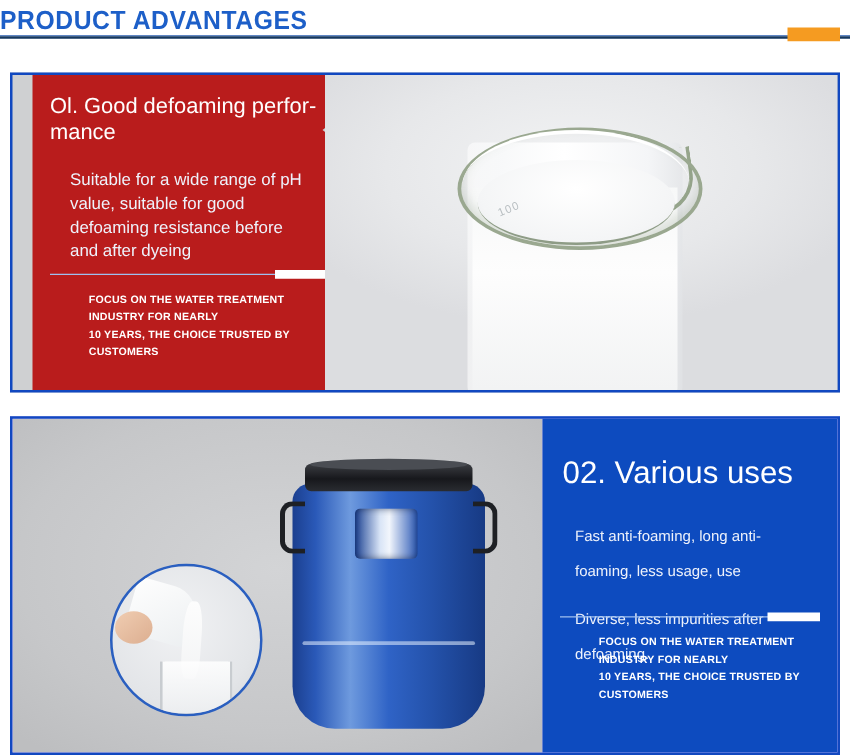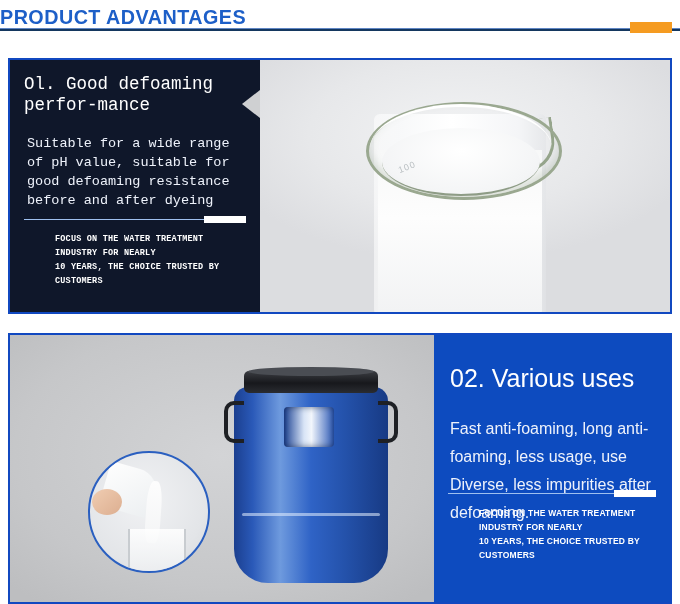--- a/index.html
+++ b/index.html
@@ -63,28 +63,27 @@
     top: 58px;
     width: 664px;
     height: 256px;
     border: 2px solid #1148c0;
     box-sizing: border-box;
     background: #cfd0d2;
     overflow: hidden;
   }
   .card1-panel {
     position: absolute;
-    left: 0;
+    left: 16px;
     top: 0;
     width: 250px;
     height: 100%;
-    background: #0f172a;
+    background: #b91c1c;
     box-sizing: border-box;
     padding: 14px 14px 0 14px;
-    font-family: Liberation Mono, monospace;
   }
   
   .card1-notch {
     position: absolute;
     right: 0;
     top: 30px;
     width: 0;
     height: 0;
     border-top: 14px solid transparent;
     border-bottom: 14px solid transparent;
@@ -94,21 +93,21 @@
     color: #ffffff;
     font-size: 17.5px;
     line-height: 21px;
     font-weight: normal;
     margin: 0 0 18px 0;
   }
   .card1-body {
     color: #eef2fb;
     font-size: 13.5px;
     line-height: 19px;
-    margin: 3px;
+    margin: 16px;
     max-width: 210px;
   }
   .card1-photo {
     position: absolute;
     left: 250px;
     top: 0;
     right: 0;
     bottom: 0;
     background:
       radial-gradient(ellipse 60% 50% at 48% 30%, #f2f3f4 0%, #e7e8ea 60%, #dcdde0 100%);
@@ -362,23 +361,23 @@
   }
   .card2-title {
     color: #ffffff;
     font-size: 25px;
     font-weight: normal;
     line-height: 30px;
     margin: 0 0 22px 0;
   }
   .card2-body {
     color: #eef2fb;
-    font-size: 16px;
+    font-size: 12px;
     line-height: 28px;
-    margin: 0;
+    margin: 10px;
   }
 
   
   .tagline-block {
     position: absolute;
     left: 14px;
     right: 14px;
   }
   .card1 .tagline-block { bottom: 24px; }
   .card2 .tagline-block { bottom: 40px; }

